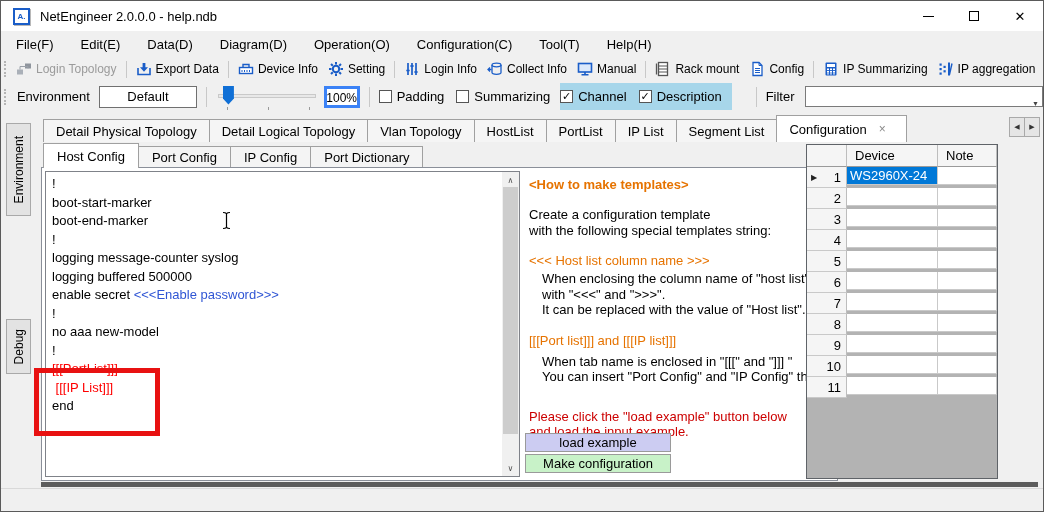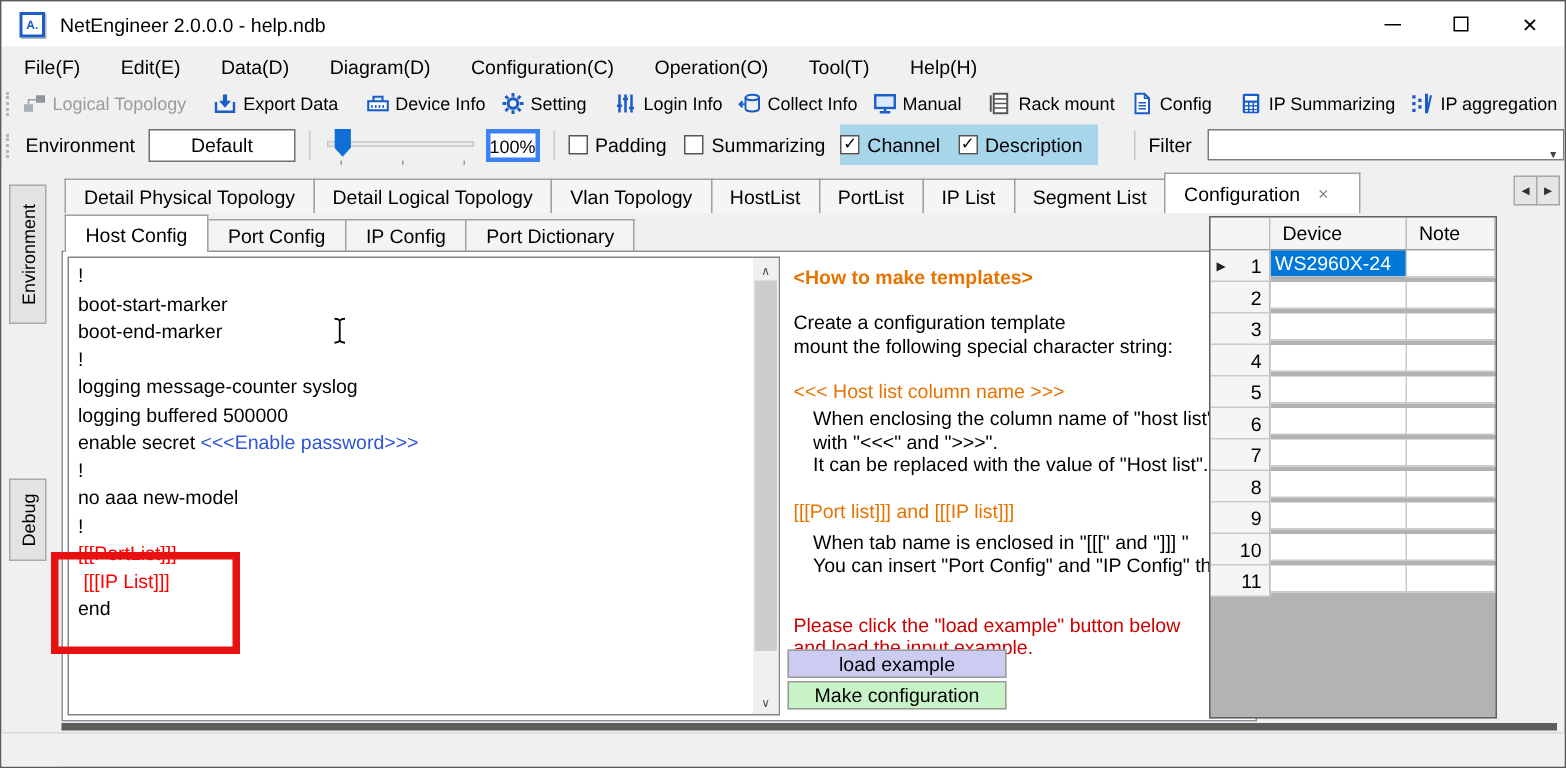--- a/index.html
+++ b/index.html
@@ -144,37 +144,37 @@
           <span class="close-glyph">✕</span>
         </div>
     </div>
   </div>
 
   <div class="menubar">
     <span class="menu-item">File(F)</span>
     <span class="menu-item">Edit(E)</span>
     <span class="menu-item">Data(D)</span>
     <span class="menu-item">Diagram(D)</span>
+    <span class="menu-item">Operation(O)</span>
     <span class="menu-item">Configuration(C)</span>
-    <span class="menu-item">Operation(O)</span>
     <span class="menu-item">Tool(T)</span>
     <span class="menu-item">Help(H)</span>
   </div>
 
   <div class="toolbar">
     <span class="grip"></span>
     <div class="tb-item disabled">
       <span class="ticon">
           <svg width="16" height="16" viewBox="0 0 16 16">
             <rect x="1" y="8.5" width="6" height="5" fill="#aab0b8"></rect>
             <rect x="9" y="2.5" width="6" height="5" fill="#8f959d"></rect>
             <path d="M4 8.5 V5.5 H12 V7.5" stroke="#9aa0a8" fill="none"></path>
           </svg>
         </span>
-      <span>Logical Topology</span>
+      <span>Login Topology</span>
     </div>
     <span class="tb-sep"></span>
     <div class="tb-item">
       <span class="ticon">
           <svg width="16" height="16" viewBox="0 0 16 16">
             <path d="M2 7v6.5h12V7" fill="none" stroke="#1a5dc8" stroke-width="1.6"></path>
             <path d="M6.6 2h2.8v4.2H12L8 10.8 4 6.2h2.6z" fill="#1a5dc8"></path>
           </svg>
         </span>
       <span>Export Data</span>
@@ -398,21 +398,21 @@
           <div class="vs-arrow vs-up">∧</div>
           <div class="vs-thumb"></div>
           <div class="vs-arrow vs-down">∨</div>
         </div>
       </div>
 
       <div class="helppanel">
         <div class="help-inner">
           <div class="help-orange help-title">&lt;How to make templates&gt;</div>
           <div class="help-line">Create a configuration template</div>
-          <div class="help-line">mount the following special character string:</div>
+          <div class="help-line">with the following special templates string:</div>
           <div class="help-orange help-s1-head">&lt;&lt;&lt; Host list column name &gt;&gt;&gt;</div>
           <div class="help-line ind">When enclosing the column name of "host list"</div>
           <div class="help-line ind">with "&lt;&lt;&lt;" and "&gt;&gt;&gt;".</div>
           <div class="help-line ind">It can be replaced with the value of "Host list".</div>
           <div class="help-orange help-s2-head">[[[Port list]]] and [[[IP list]]]</div>
           <div class="help-line ind">When tab name is enclosed in "[[[" and "]]] "</div>
           <div class="help-line ind">You can insert "Port Config" and "IP Config" there.</div>
           <div class="help-line help-note">Please click the "load example" button below</div>
           <div class="help-line help-note" style="margin-top:0">and load the input example.</div>
         </div>

